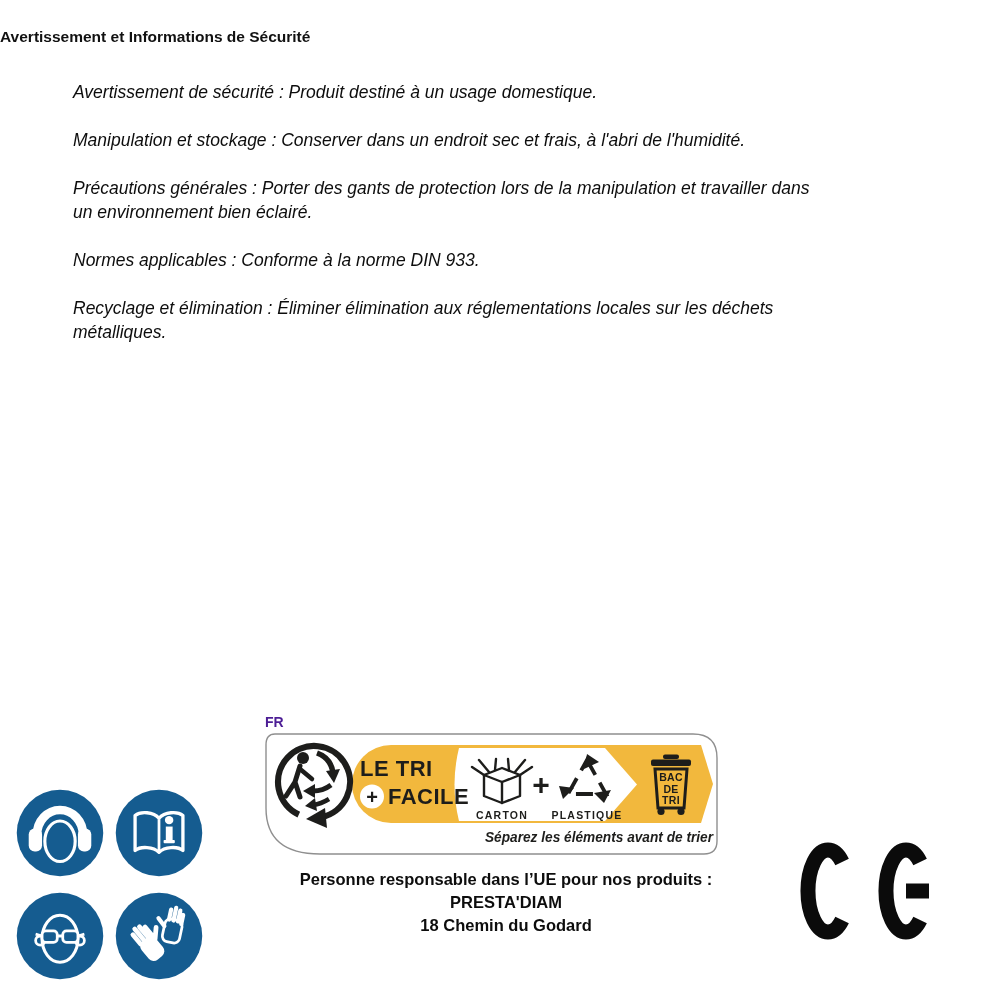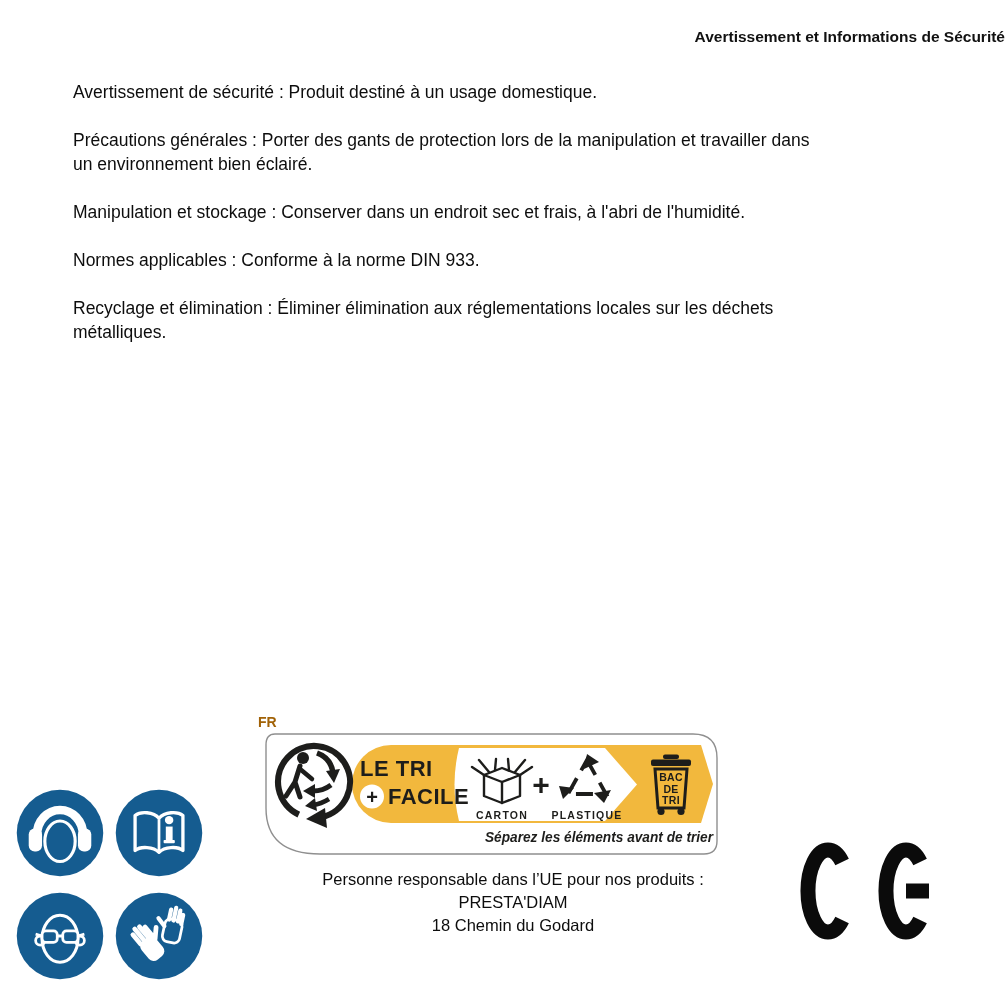--- a/index.html
+++ b/index.html
@@ -3,72 +3,72 @@
 <meta charset="utf-8">
 <style>
   html,body{margin:0;padding:0;}
   body{
     width:1005px;height:1005px;position:relative;overflow:hidden;
     background:#ffffff;color:#111;
     font-family:"Liberation Sans","DejaVu Sans",sans-serif;
   }
   .page-title{
     position:absolute;top:28px;left:0;width:1005px;
-    text-align:right;font-size:15.5px;font-weight:bold;color:#111;
+    text-align:left;font-size:15.5px;font-weight:bold;color:#111;
   }
   .text-block{
     position:absolute;left:73px;top:80px;width:852px;
     font-size:17.5px;line-height:24px;color:#0d0d0d;
   }
-  .text-block p{margin:0 0 24px 0;white-space:pre-line;}
+  .text-block p{margin:0 0 24px 0;white-space:pre-line;font-style:italic;}
 
   .safety-icons{
     position:absolute;left:14px;top:787px;
     display:grid;grid-template-columns:92px 92px;grid-auto-rows:92px;
     column-gap:7px;row-gap:11px;
   }
   .badge{width:92px;height:92px;display:block;}
   .badge .bg{fill:var(--mandatory-blue,#155c90);}
   .badge .wstroke{stroke:#ffffff;fill:none;}
   .badge .wfill{fill:#ffffff;}
   .badge .bfill{fill:var(--mandatory-blue,#155c90);}
 
   .fr-code{
-    position:absolute;left:258px;top:714px;
-    font-size:14px;font-weight:bold;color:#a16207;
+    position:absolute;left:265px;top:714px;
+    font-size:14px;font-weight:bold;color:#4c1d95;
   }
   .tri-label{position:absolute;left:265px;top:733px;width:453px;height:122px;}
   .tri-label .border{fill:#ffffff;stroke:var(--border-gray,#8f8f8f);stroke-width:1.4;}
   .tri-label .yellow{fill:var(--tri-yellow,#f2b83d);}
   .tri-label .ink{fill:var(--ink,#1d1d1b);}
   .tri-label .inkstroke{stroke:var(--ink,#1d1d1b);fill:none;}
   .tri-headline{font-weight:bold;font-size:22px;letter-spacing:0.5px;}
   .tri-material{font-weight:bold;font-size:10.5px;letter-spacing:1.2px;}
   .tri-plus-big{font-weight:bold;font-size:30px;}
   .tri-plus-small{font-weight:bold;font-size:20px;}
   .bin-text{font-weight:bold;font-size:10.5px;letter-spacing:0.3px;}
   .tagline{font-style:italic;font-weight:bold;font-size:15.2px;}
 
   .address-block{
-    position:absolute;left:243px;top:868px;width:540px;
-    text-align:center;font-weight:normal;font-size:16.5px;line-height:23px;color:#0d0d0d;
+    position:absolute;left:236px;top:868px;width:540px;
+    text-align:center;font-weight:bold;font-size:16.5px;line-height:23px;color:#0d0d0d;
   }
   .ce-logo{position:absolute;left:800px;top:842px;width:136px;height:98px;}
   .ce-logo path{stroke:#0b0b0b;stroke-width:15;fill:none;}
 </style>
 </head>
 <body>
 
 <div class="page-title">Avertissement et Informations de Sécurité</div>
 
 <div class="text-block">
   <p>Avertissement de sécurité : Produit destiné à un usage domestique.</p>
+  <p>Manipulation et stockage : Conserver dans un endroit sec et frais, à l'abri de l'humidité.</p>
   <p>Précautions générales : Porter des gants de protection lors de la manipulation et travailler dans
 un environnement bien éclairé.</p>
-  <p>Manipulation et stockage : Conserver dans un endroit sec et frais, à l'abri de l'humidité.</p>
   <p>Normes applicables : Conforme à la norme DIN 933.</p>
   <p>Recyclage et élimination : Éliminer élimination aux réglementations locales sur les déchets
 métalliques.</p>
 </div>
 
 <div class="safety-icons">
 
   <svg class="badge" viewBox="0 0 100 100">
     <circle class="bg" cx="50" cy="50" r="47"></circle>
     <ellipse class="wstroke" cx="50" cy="59" rx="16.5" ry="22" stroke-width="3.4"></ellipse>

